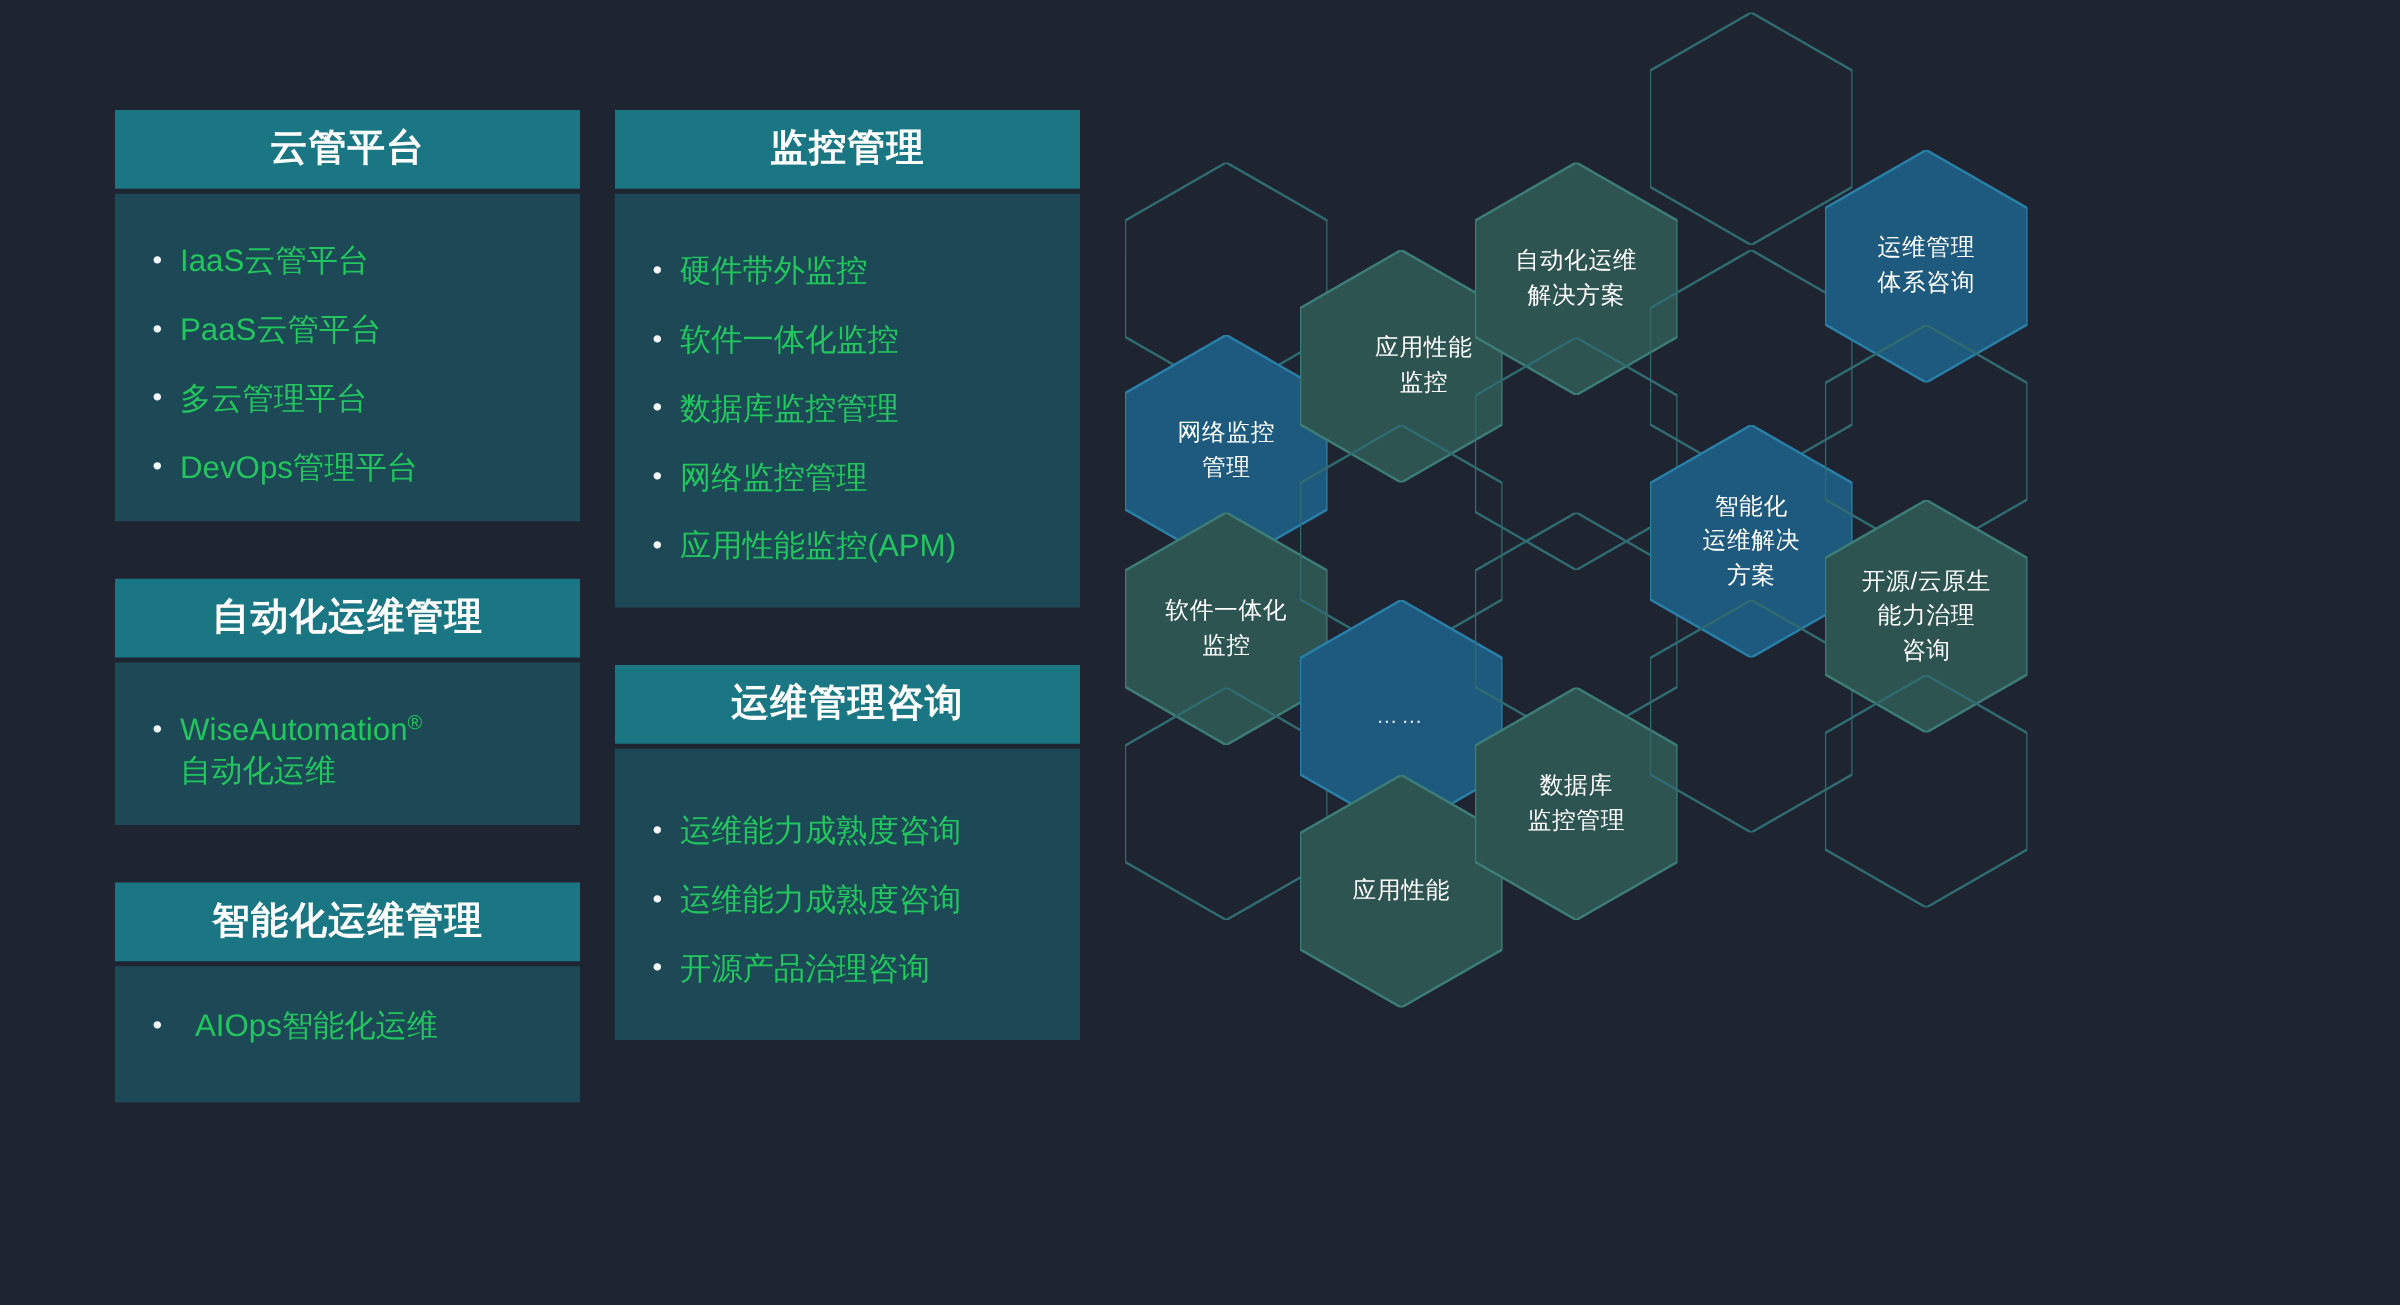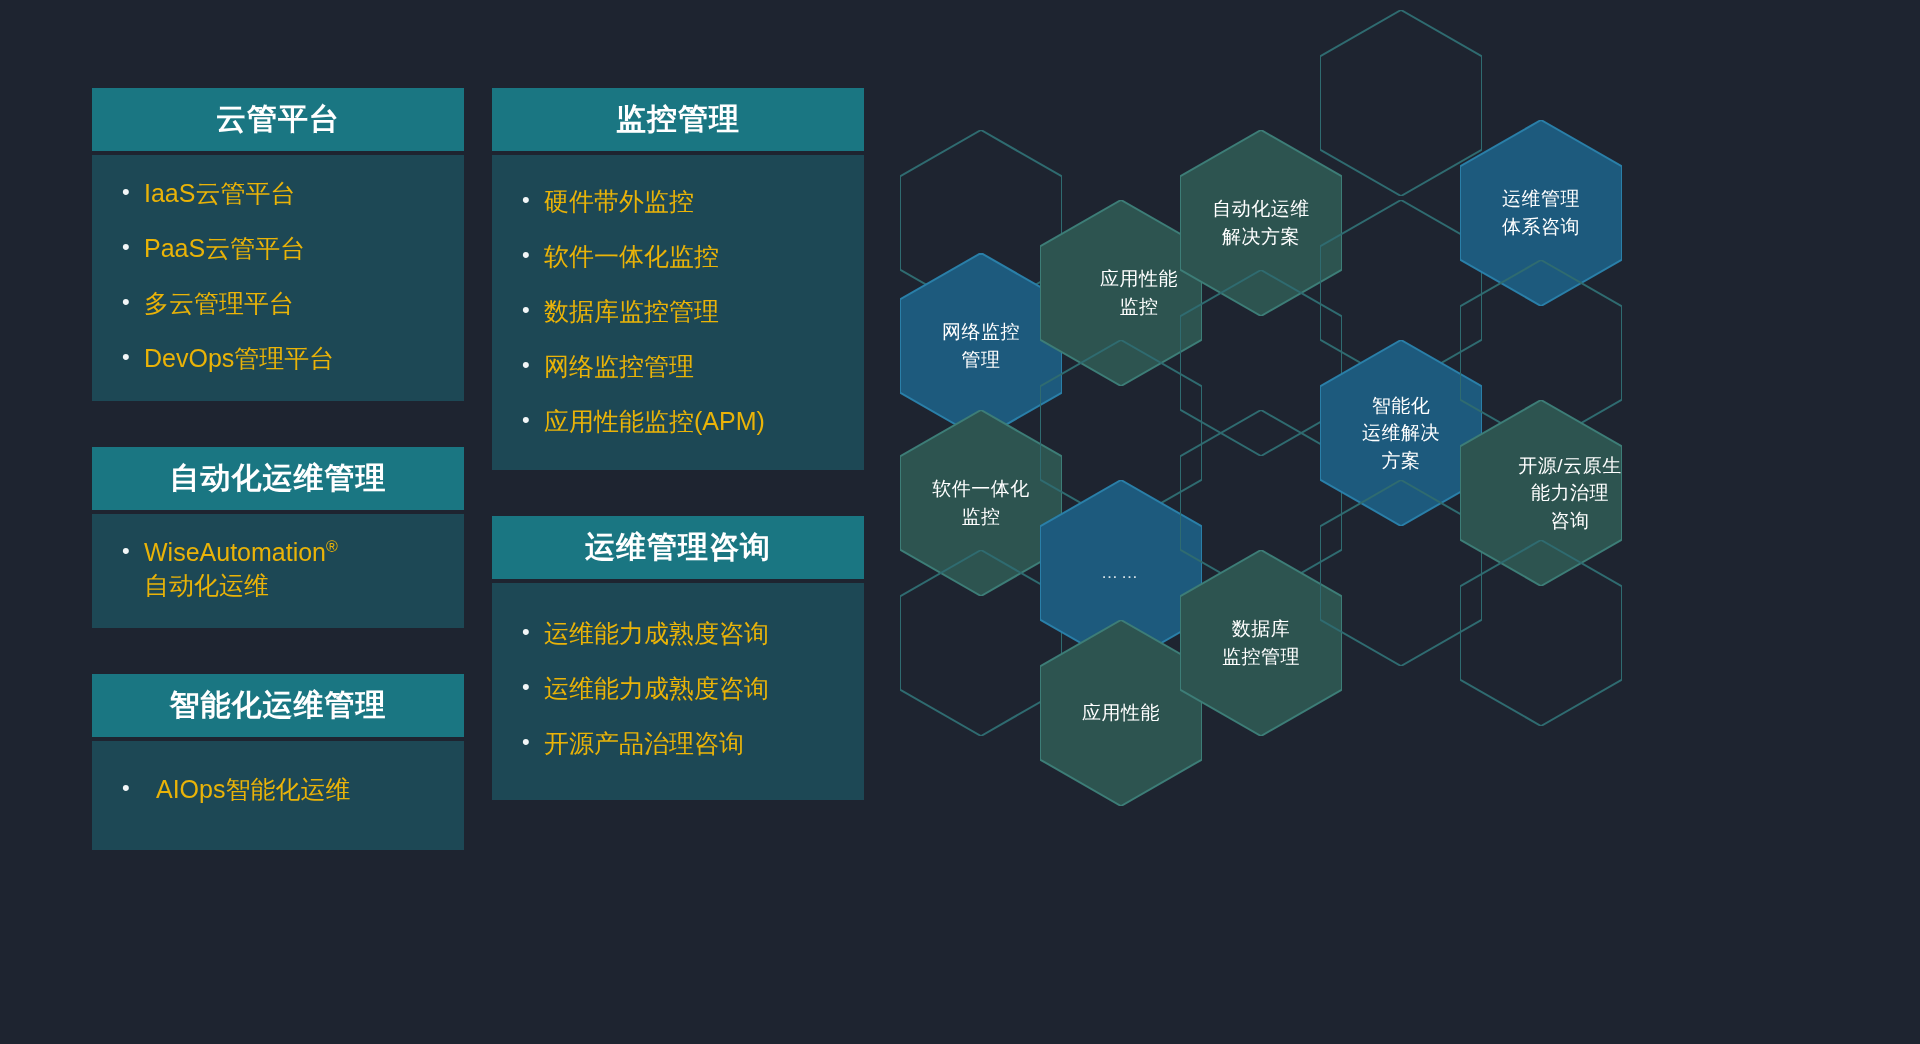--- a/index.html
+++ b/index.html
@@ -28,24 +28,24 @@
     letter-spacing:1px;
     line-height:1.1;
   }
   .card-body{
     background:#1d4855;
     padding:22px 22px 26px 22px;
     margin-top:4px;
   }
   .card-body.tall{}
   .bullet{
-    color:#eab308;
+    color:#22c55e;
     font-size:25px;
     line-height:1.32;
-    margin:0 0 22px 0;
+    margin:16px 0 22px 0;
     padding-left:30px;
     position:relative;
     text-indent:0;
   }
   .bullet:last-child{margin-bottom:0;}
   .bullet:before{
     content:"\2022";
     position:absolute;left:8px;top:0;
     color:#f2f6f7;font-size:22px;
   }
@@ -131,21 +131,21 @@
 
     </div>
   </div>
 
   <div class="hexwrap" id="hexwrap">
       <div class="hex" style="left: 0px; top: 130px;">
         <svg viewBox="0 0 162 186">
           <polygon points="81.0,0.0 162.0,46.5 162.0,139.5 81.0,186.0 0.0,139.5 0.0,46.5" fill="none" stroke="#2f6b70" stroke-width="2"></polygon>
         </svg>
       </div>
-      <div class="hex" style="left: 0px; top: 253px;">
+      <div class="hex" style="left: 0px; top: 268px;">
         <svg viewBox="0 0 162 186">
           <polygon points="81.0,0.0 162.0,46.5 162.0,139.5 81.0,186.0 0.0,139.5 0.0,46.5" fill="#1d5a7d" stroke="#2a7fa8" stroke-width="2"></polygon>
         </svg>
         <span class="lbl">网络监控
 管理</span>
       </div>
       <div class="hex" style="left: 0px; top: 410px;">
         <svg viewBox="0 0 162 186">
           <polygon points="81.0,0.0 162.0,46.5 162.0,139.5 81.0,186.0 0.0,139.5 0.0,46.5" fill="#2d5450" stroke="#3d7d77" stroke-width="2"></polygon>
         </svg>
@@ -233,21 +233,21 @@
           <polygon points="81.0,0.0 162.0,46.5 162.0,139.5 81.0,186.0 0.0,139.5 0.0,46.5" fill="#1d5a7d" stroke="#2a7fa8" stroke-width="2"></polygon>
         </svg>
         <span class="lbl">运维管理
 体系咨询</span>
       </div>
       <div class="hex" style="left: 560px; top: 260px;">
         <svg viewBox="0 0 162 186">
           <polygon points="81.0,0.0 162.0,46.5 162.0,139.5 81.0,186.0 0.0,139.5 0.0,46.5" fill="none" stroke="#2f6b70" stroke-width="2"></polygon>
         </svg>
       </div>
-      <div class="hex" style="left: 560px; top: 400px; padding-left: 29px;">
+      <div class="hex" style="left: 560px; top: 400px;">
         <svg viewBox="0 0 162 186">
           <polygon points="81.0,0.0 162.0,46.5 162.0,139.5 81.0,186.0 0.0,139.5 0.0,46.5" fill="#2d5450" stroke="#3d7d77" stroke-width="2"></polygon>
         </svg>
         <span class="lbl">开源/云原生
 能力治理
 咨询</span>
       </div>
       <div class="hex" style="left: 560px; top: 540px;">
         <svg viewBox="0 0 162 186">
           <polygon points="81.0,0.0 162.0,46.5 162.0,139.5 81.0,186.0 0.0,139.5 0.0,46.5" fill="none" stroke="#2f6b70" stroke-width="2"></polygon>

